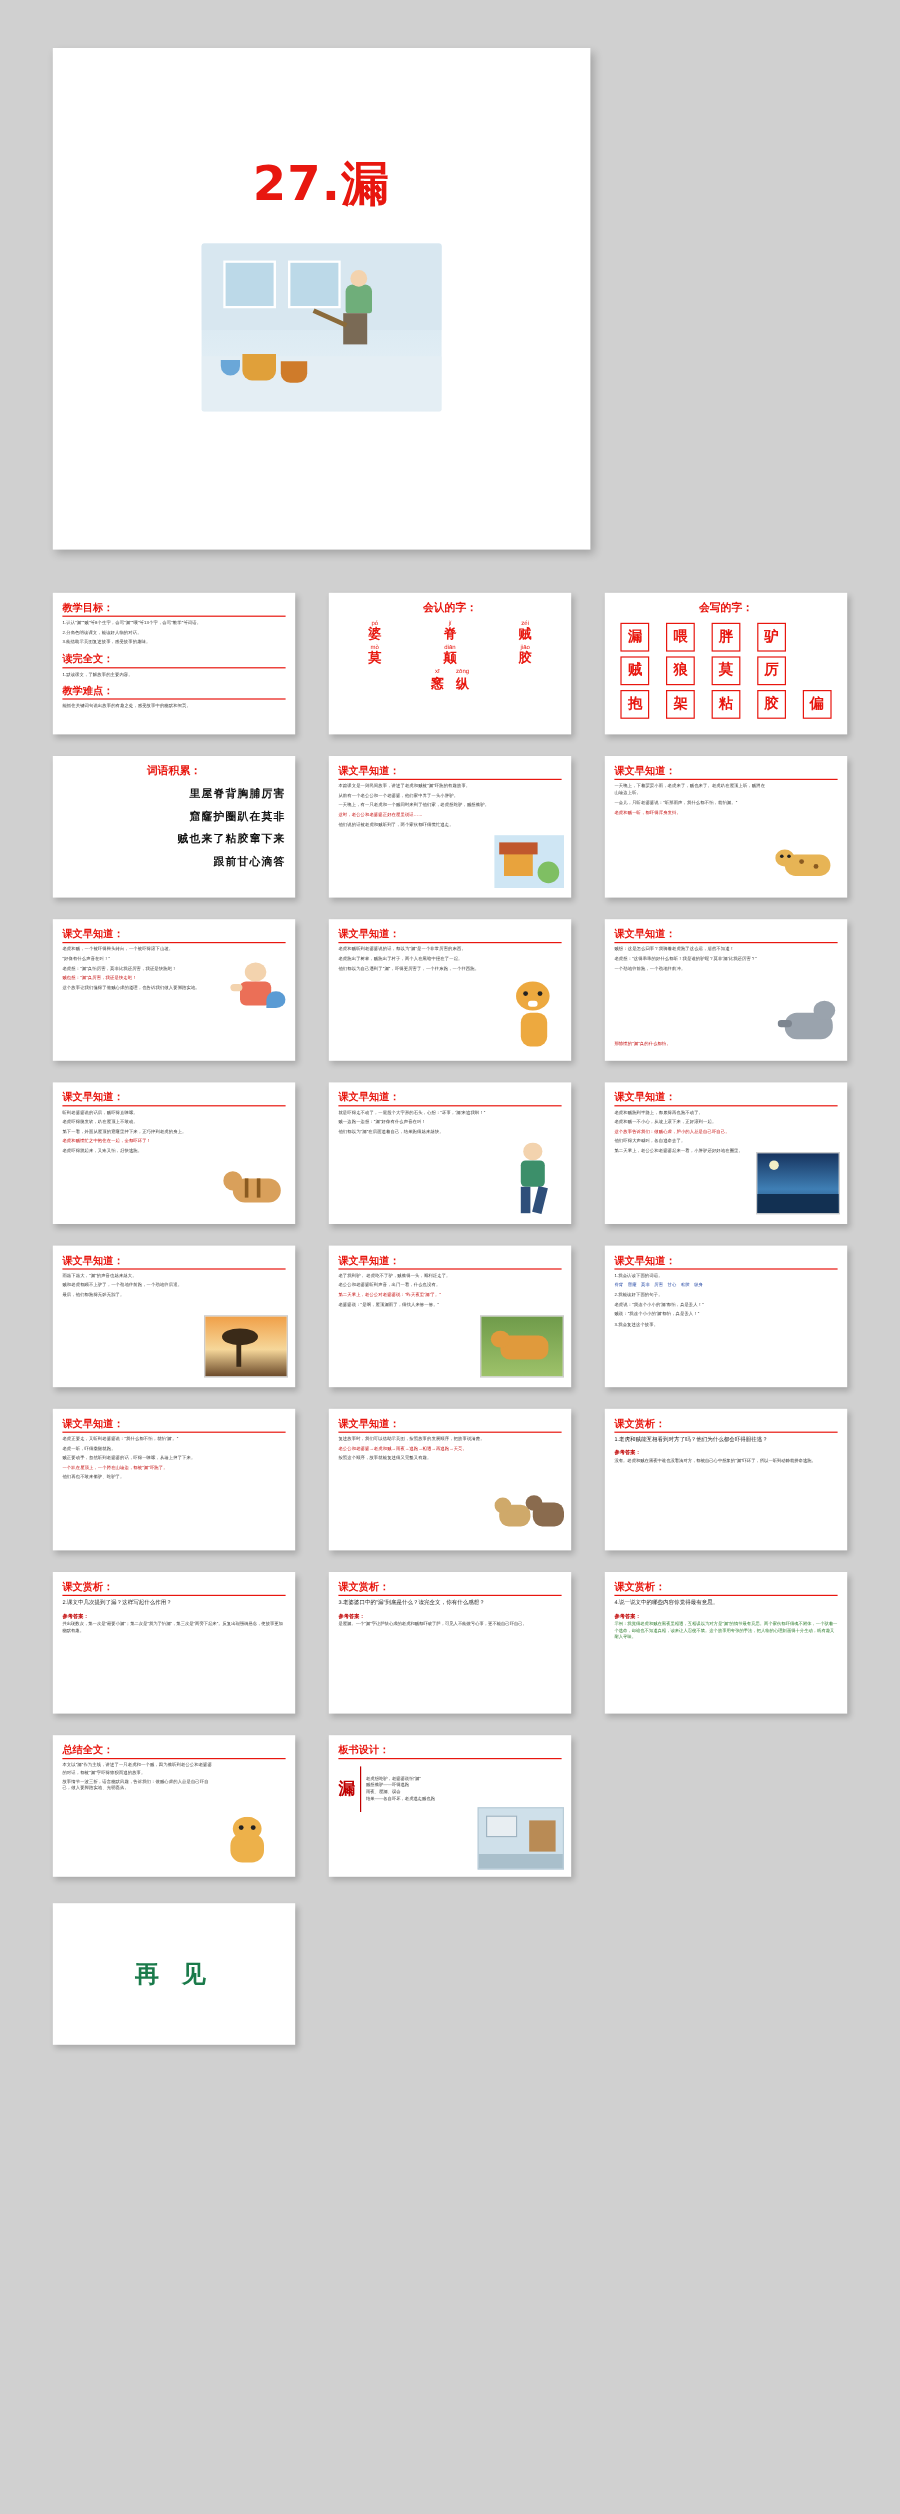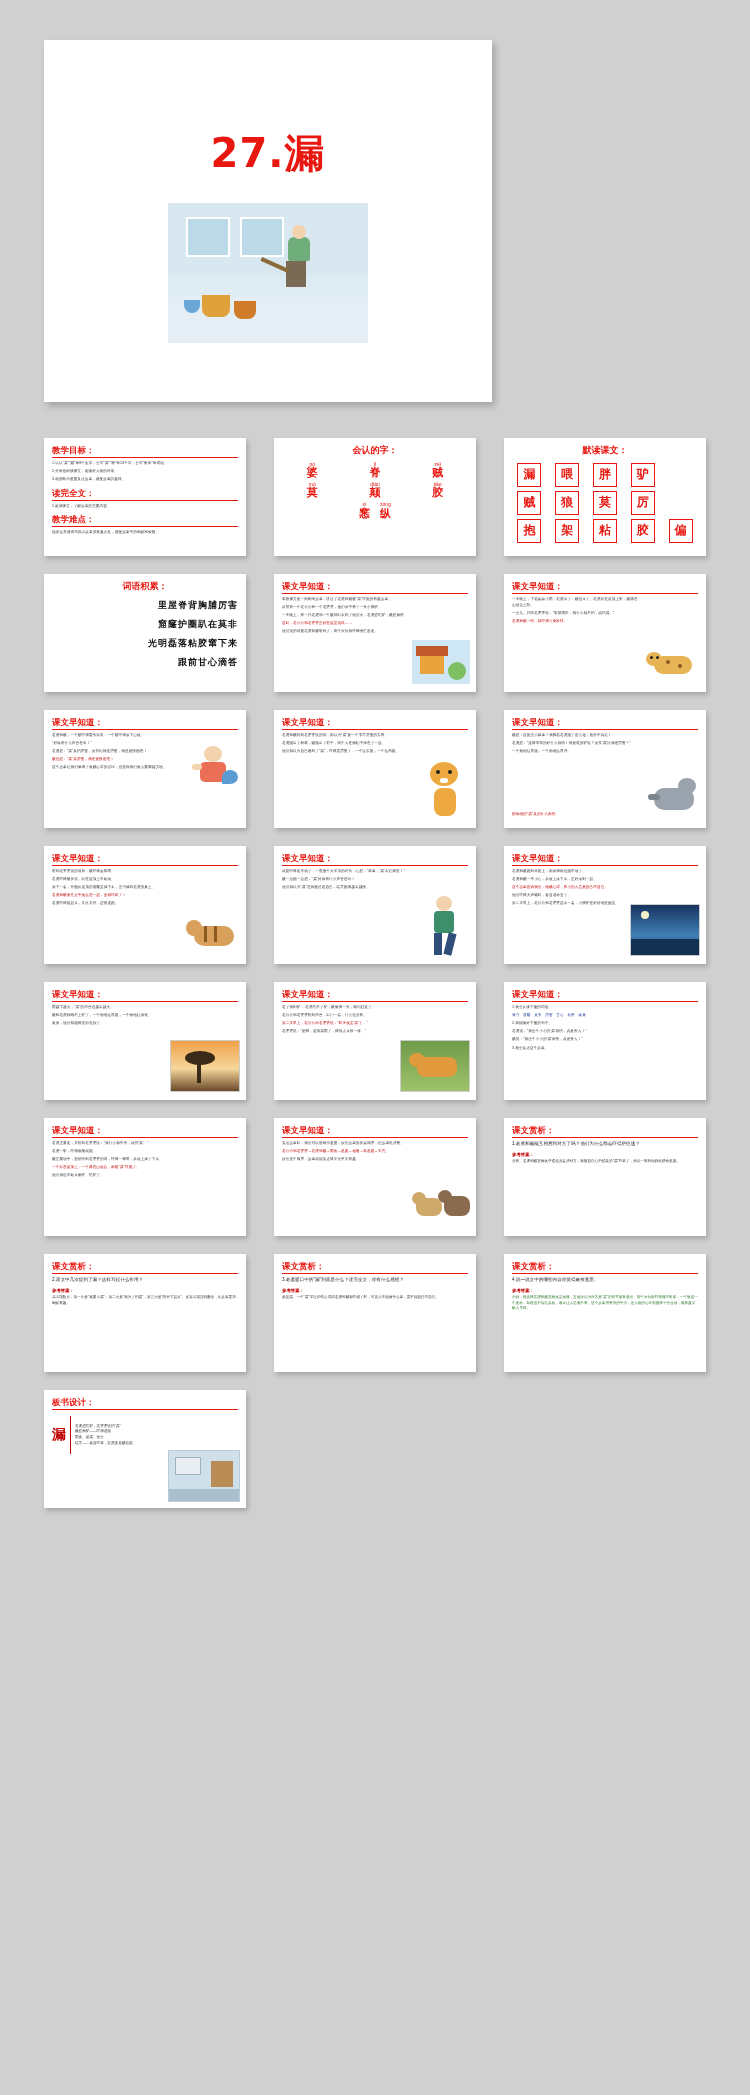--- a/index.html
+++ b/index.html
@@ -14,21 +14,21 @@
     min-height: 2095px;
     position: relative;
   }
   .deck {
     width: 750px;
     padding: 40px 0 60px 0;
   }
   
   .title-slide {
     width: 448px;
-    height: 362px;
+    height: 418px;
     margin: 0 auto 0 44px;
     background: #fff;
     box-shadow: 3px 4px 7px rgba(0,0,0,0.22);
     position: relative;
     overflow: hidden;
   }
   .title-slide .big-title {
     text-align: center;
     color: #e8170f;
     font-weight: bold;
@@ -245,21 +245,21 @@
             <div class="zi">窸</div>
           </div>
         <div class="py-cell">
             <div class="py">zōng</div>
             <div class="zi">纵</div>
           </div>
       </div>
     </div>
 
     <div class="slide">
-      <div class="hd center">默读课文：</div>
+      <div class="hd center">会写的字：</div>
       <div class="char-grid">
         <div class="char-box">漏</div>
         <div class="char-box">喂</div>
         <div class="char-box">胖</div>
         <div class="char-box">驴</div>
         <div class="char-box" style="visibility:hidden"></div>
         <div class="char-box">贼</div>
         <div class="char-box">狼</div>
         <div class="char-box">莫</div>
         <div class="char-box">厉</div>
@@ -281,21 +281,21 @@
           <span>胸脯</span>
           <span>厉害</span>
         </div>
         <div class="word-row">
           <span>窟窿</span>
           <span>护圈</span>
           <span>趴在</span>
           <span>莫非</span>
         </div>
         <div class="word-row">
-          <span>光明磊落</span>
+          <span>贼也来了</span>
           <span>粘胶</span>
           <span>窜下来</span>
         </div>
         <div class="word-row">
           <span>跟前</span>
           <span>甘心</span>
           <span>滴答</span>
         </div>
       </div>
     </div>
@@ -516,20 +516,33 @@
       <div class="qa-a">是屋漏。一个"漏"字让胆怯心虚的老虎和贼都吓破了胆，可见人不能做亏心事，更不能自己吓自己。</div>
     </div>
 
     <div class="slide">
       <div class="hd">课文赏析：</div>
       <div class="qa-q">4.说一说文中的哪些内容你觉得最有意思。</div>
       <div class="qa-label">参考答案：</div>
       <div class="qa-a" style="color:#2a7a2a">示例：我觉得老虎和贼在黑夜里相遇，互相误以为对方是"漏"的情节最有意思。两个家伙都吓得魂不附体，一个驮着一个逃命，却谁也不知道真相，读来让人忍俊不禁。这个故事用夸张的手法，把人物的心理刻画得十分生动，既有趣又耐人寻味。</div>
     </div>
 
+    <div class="slide">
+      <div class="hd">总结全文：</div>
+      <div class="body" style="width:128px">
+        <p>本文以"漏"作为主线，讲述了一只老虎和一个贼，因为偷听到老公公和老婆婆的对话，都被"漏"字吓得狼狈而逃的故事。</p>
+        <p>故事情节一波三折，语言幽默风趣，告诉我们：做贼心虚的人总是自己吓自己，做人要脚踏实地、光明磊落。</p>
+      </div>
+      <div class="art" style="right:16px; bottom:6px; width:48px; height:44px;">
+        <div style="position:absolute; left:10px; top:14px; width:28px; height:24px; background:#edb14a; border-radius:10px;"></div>
+        <div style="position:absolute; left:12px; top:0px; width:24px; height:20px; background:#edb14a; border-radius:50%;"></div>
+        <div style="position:absolute; left:17px; top:7px; width:4px; height:4px; background:#222; border-radius:50%;"></div>
+        <div style="position:absolute; left:27px; top:7px; width:4px; height:4px; background:#222; border-radius:50%;"></div>
+      </div>
+    </div>
 
     <div class="slide">
       <div class="hd">板书设计：</div>
       <div style="display:flex; align-items:center; margin-top:6px;">
         <div style="color:#c00000; font-weight:bold; font-size:14px; font-family:'DejaVu Sans',sans-serif; margin-right:4px;">漏</div>
         <div style="width:1px; height:38px; background:#c00000; margin-right:4px;"></div>
         <div class="tree-line">
           <div>老虎想吃驴，老婆婆说怕"漏"</div>
           <div>贼想偷驴——吓得逃跑</div>
           <div>雨夜、屋漏、误会</div>
@@ -538,14 +551,17 @@
       </div>
       <div class="board">
         <div style="position:absolute; left:6px; top:6px; width:26px; height:18px; background:#e8eef2; border:1px solid #9fb4c2;"></div>
         <div style="position:absolute; right:6px; top:10px; width:22px; height:26px; background:#b98b55;"></div>
         <div style="position:absolute; left:0; bottom:0; width:100%; height:12px; background:#a9bfcb;"></div>
       </div>
     </div>
 
   </div>
 
+  <div class="end-slide">
+    <div class="bye">再 见</div>
+  </div>
 
 </div>
 
 </body></html>

